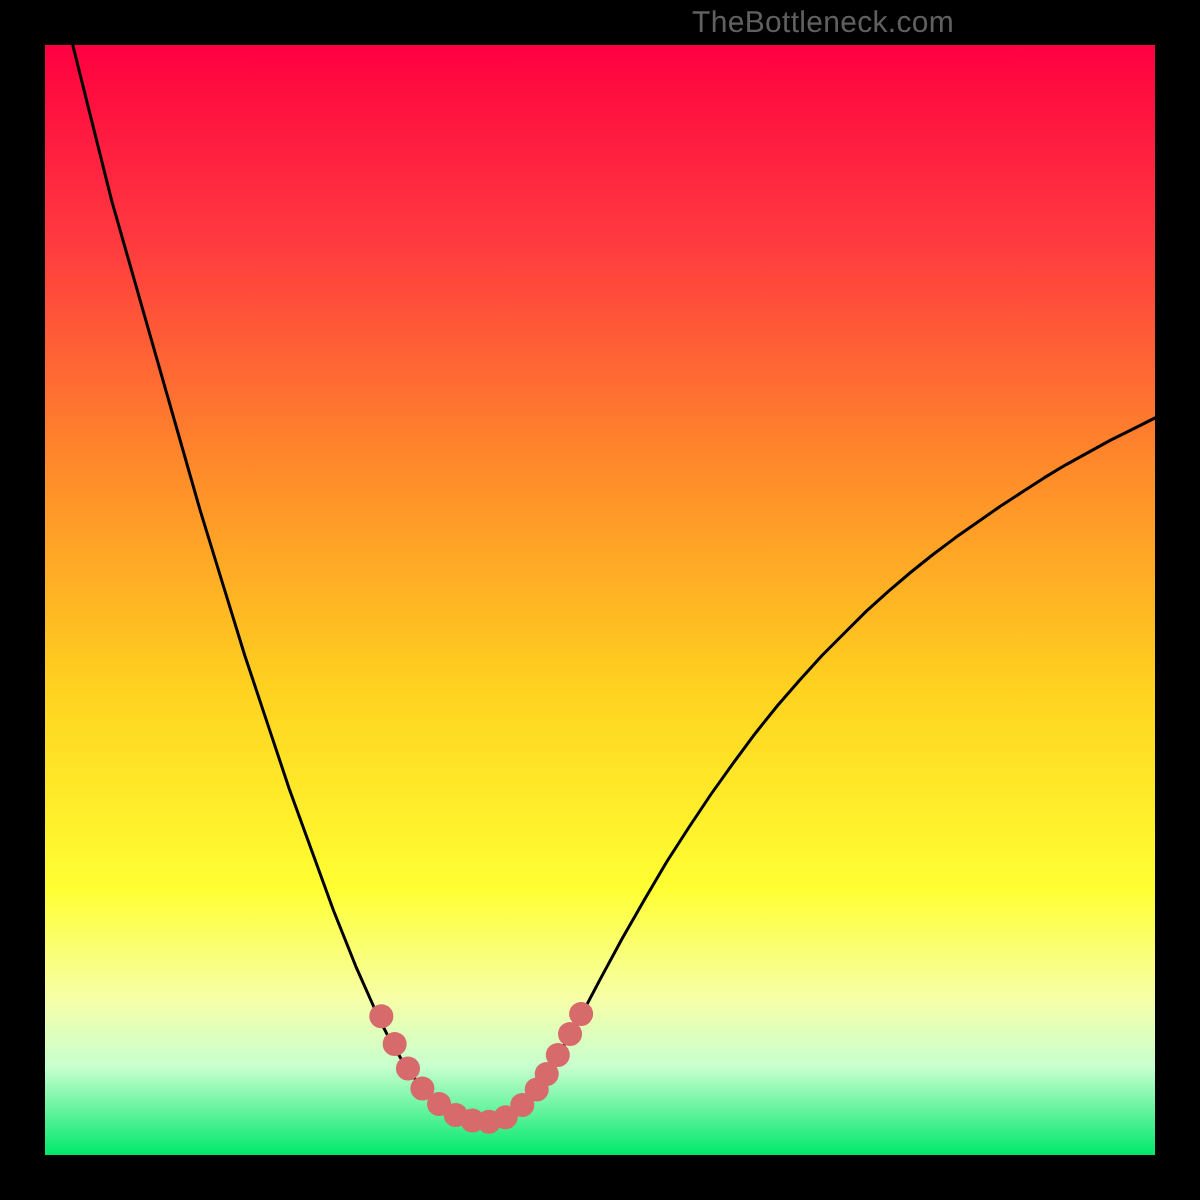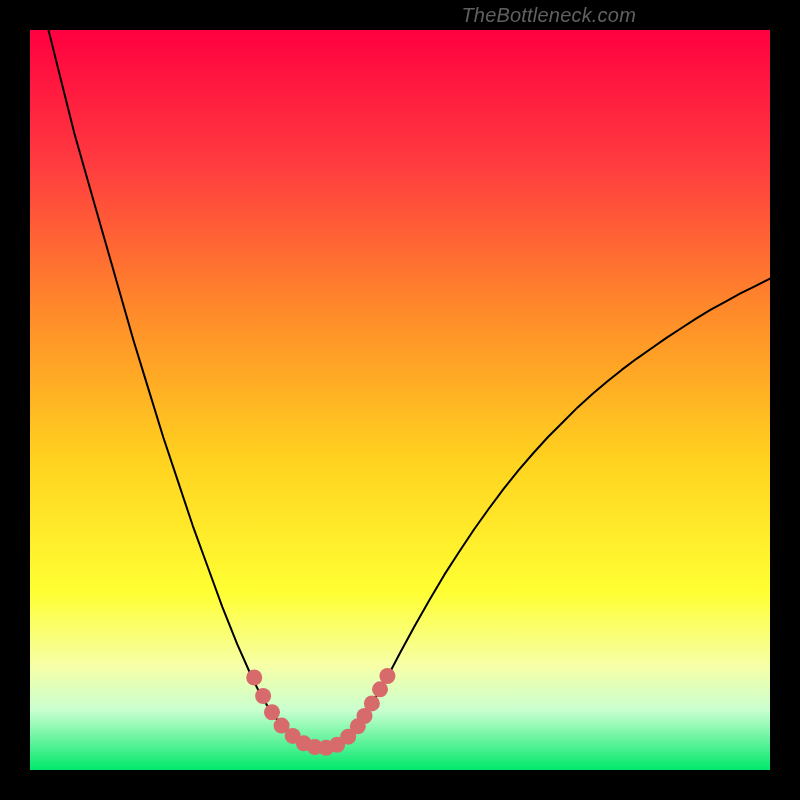--- a/index.html
+++ b/index.html
@@ -9,21 +9,20 @@
     height: 800px;
     background: #000;
     font-family: Arial, Helvetica, sans-serif;
     overflow: hidden;
   }
   .frame {
     position: relative;
     width: 648px;
     height: 800px;
     background: #000;
-    font-style: italic;
   }
   .watermark {
     position: absolute;
     top: 4px;
     right: 12px;
     color: #606060;
     font-size: 20px;
     font-weight: 500;
     letter-spacing: 0.2px;
     z-index: 30;

